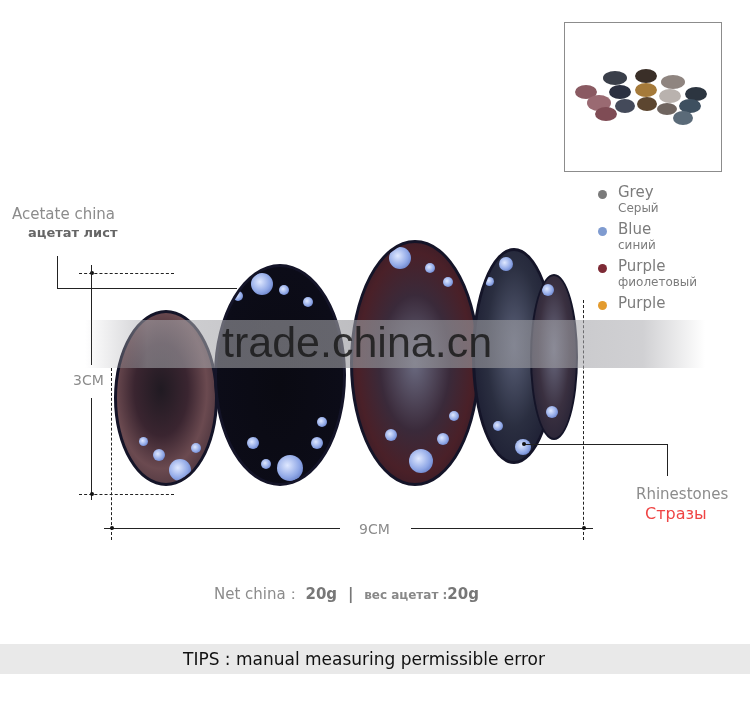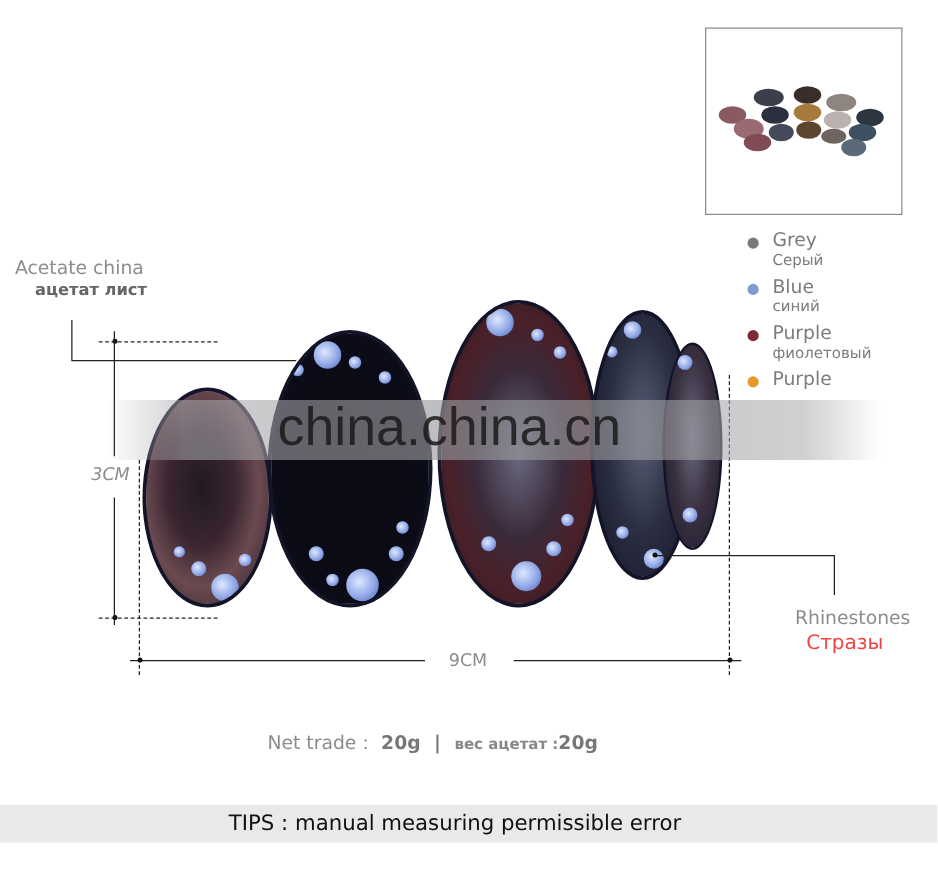--- a/index.html
+++ b/index.html
@@ -23,21 +23,21 @@
   .label-en { font-size: 15px; color: #8c8c8c; }
   .label-ru { font-size: 13px; color: #666; font-weight: bold; }
 
   .acetate-en { left: 12px; top: 205px; }
   .acetate-ru { left: 28px; top: 225px; }
 
   .rhine-en { left: 636px; top: 485px; }
   .rhine-ru { left: 645px; top: 504px; font-weight: normal; font-size: 16px; color: #ef4444; }
 
   .dim-text { font-size: 14px; color: #8c8c8c; }
-  .dim-3cm { left: 73px; top: 372px; font-style: italic; }
+  .dim-3cm { left: 73px; top: 372px; }
   .dim-9cm { left: 359px; top: 521px; }
 
   
   .hline { position: absolute; height: 0; border-top: 1.5px solid #222; }
   .vline { position: absolute; width: 0; border-left: 1.5px solid #222; }
   .hdash { position: absolute; height: 0; border-top: 1.5px dashed #222; }
   .vdash { position: absolute; width: 0; border-left: 1.5px dashed #222; }
   .dot { position: absolute; width: 4px; height: 4px; background: #111; border-radius: 50%; }
 
   
@@ -159,30 +159,30 @@
     <div class="gem" style="left:40px;top:188px;width:16px;height:16px;"></div>
     <div class="gem" style="left:18px;top:170px;width:10px;height:10px;"></div>
   </div>
   <div class="oval" style="left:420px;top:36px;width:48px;height:166px;background:radial-gradient(ellipse at 50% 45%, #6a6a80 0%, #3a3040 50%, #1a1a2e 100%);border-width:2px;">
     <div class="gem" style="left:10px;top:8px;width:12px;height:12px;"></div>
     <div class="gem" style="left:14px;top:130px;width:12px;height:12px;"></div>
   </div>
 </div>
 
 <div class="abs watermark-band"></div>
-<div class="abs watermark-text">china.china.cn</div>
+<div class="abs watermark-text">trade.china.cn</div>
 
 <div class="hline" style="left:524px;top:444px;width:144px;"></div>
 <div class="vline" style="left:667px;top:444px;height:32px;"></div>
 <div class="dot" style="left:522px;top:442px;"></div>
 
 <div class="abs label-en rhine-en">Rhinestones</div>
 <div class="abs label-ru rhine-ru">Стразы</div>
 
 <div class="abs weight">
-  <span>Net trade：</span>
+  <span>Net china：</span>
   <b>20g</b>
   <span class="sep">|</span>
   <span class="ru">вес ацетат :</span><b>20g</b>
 </div>
 
 <div class="abs tips-bar"></div>
 <div class="abs tips-text">TIPS : manual measuring permissible error</div>
 
 </body></html>

